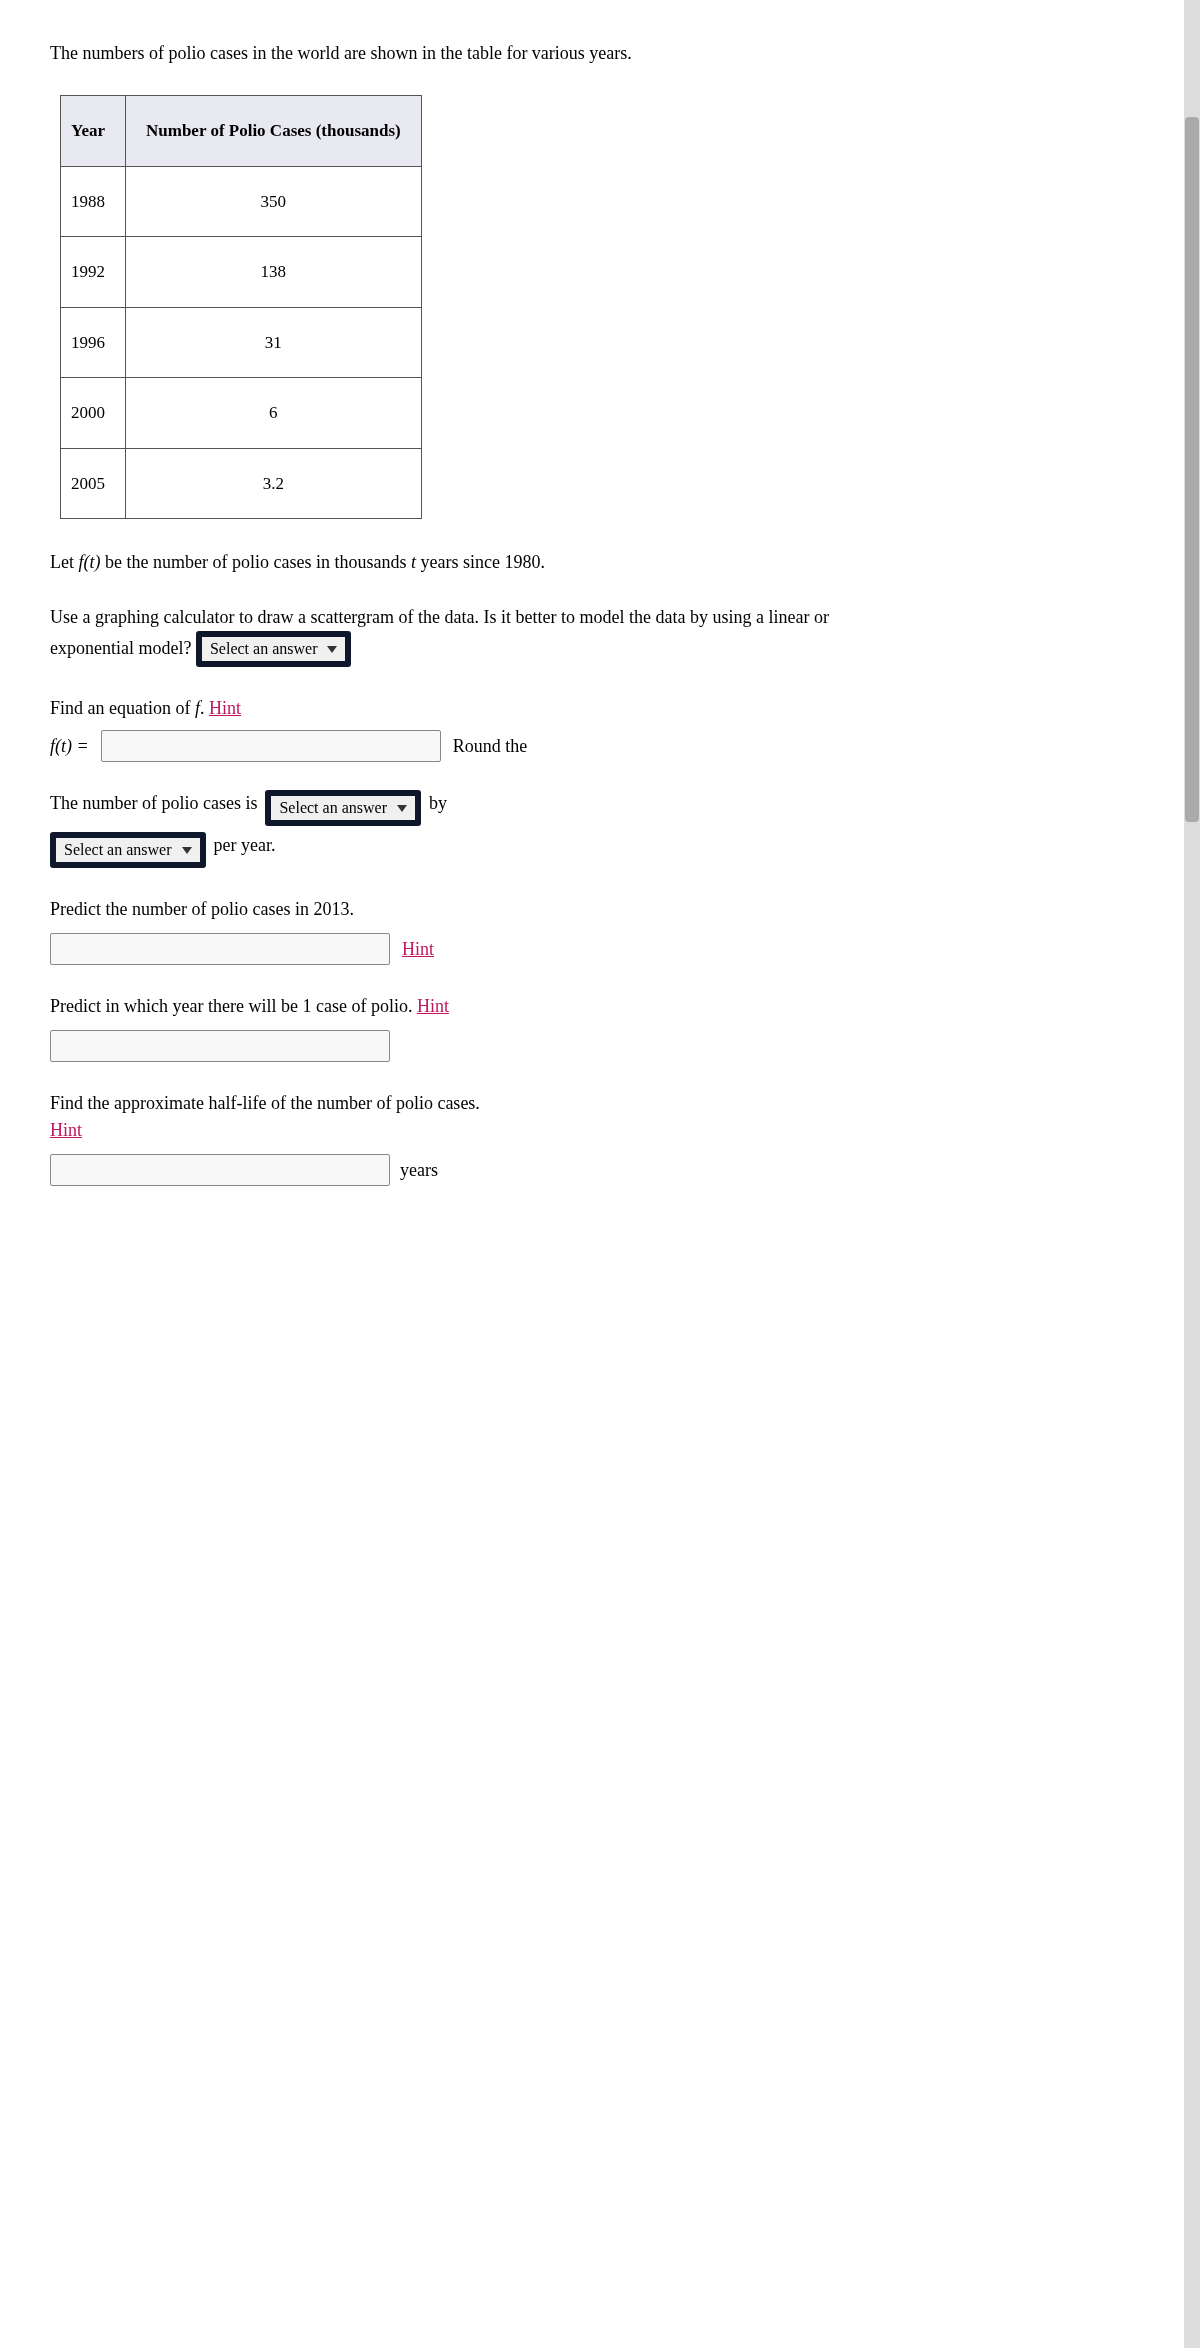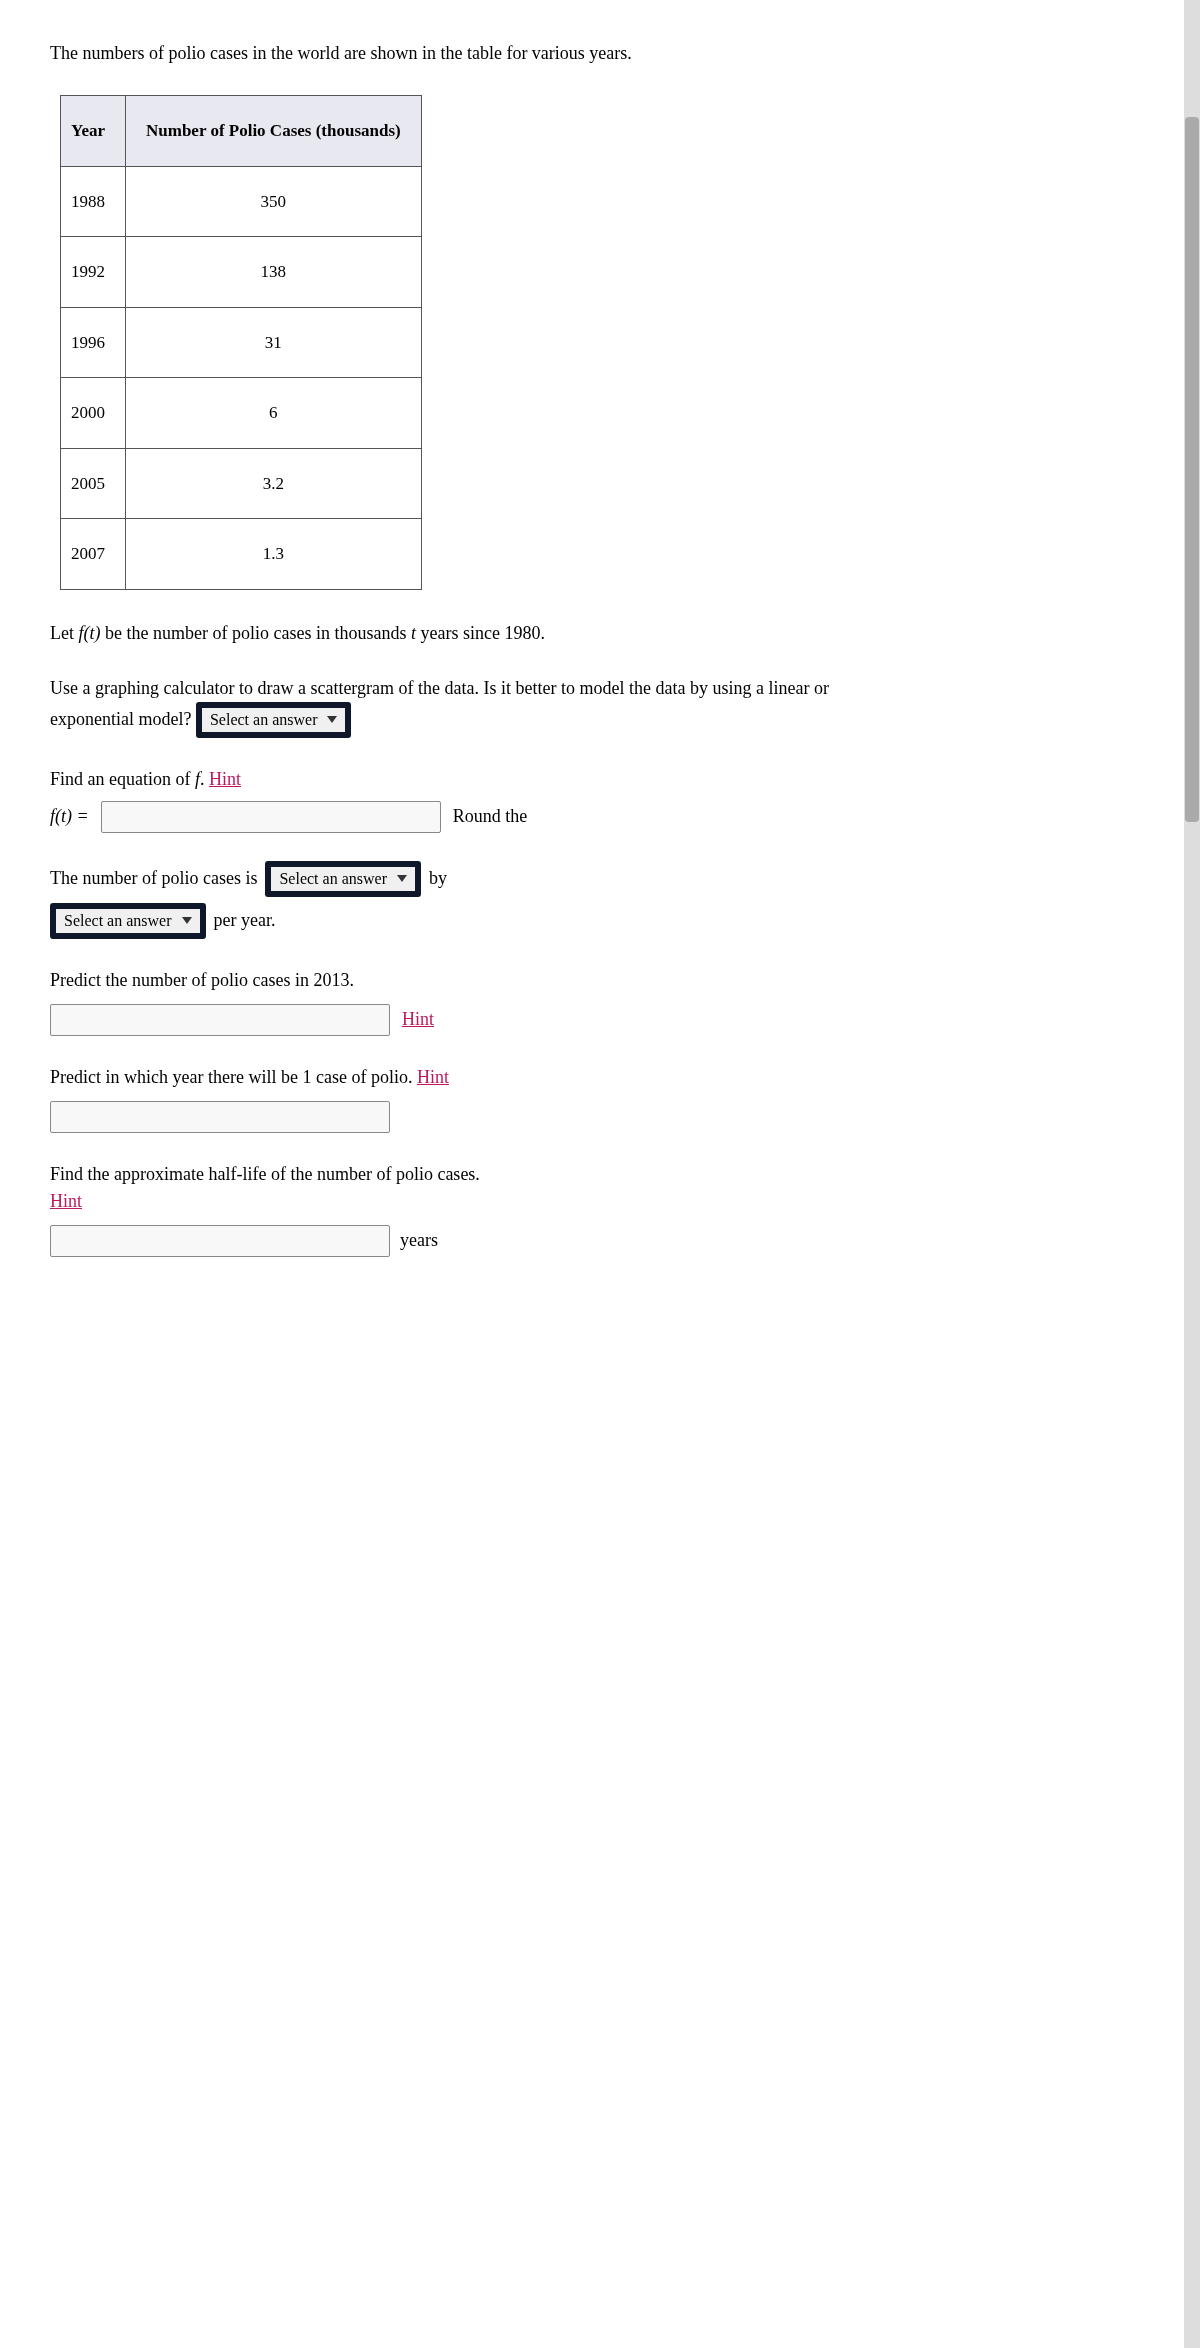--- a/index.html
+++ b/index.html
@@ -128,21 +128,20 @@
       white-space: nowrap;
     }
 
     .coefficients-note {
       font-size: 18px;
       margin-bottom: 20px;
     }
 
     .inline-row {
       display: flex;
-      align-items: center;
       gap: 8px;
       flex-wrap: wrap;
       margin-bottom: 6px;
     }
 
     .predict-section {
       margin-bottom: 28px;
     }
 
     .predict-section p {
@@ -226,24 +225,20 @@
         <td>31</td>
       </tr>
       <tr>
         <td>2000</td>
         <td>6</td>
       </tr>
       <tr>
         <td>2005</td>
         <td>3.2</td>
       </tr>
-      <tr>
-        <td>2007</td>
-        <td>1.3</td>
-      </tr>
     </tbody>
 </table>
 
 <div class="section">
   <p>
     Let <span class="math-italic">f(t)</span> be the number of polio cases in thousands <span class="math-italic">t</span> years since 1980.
   </p>
 </div>
 
 <div class="section">

